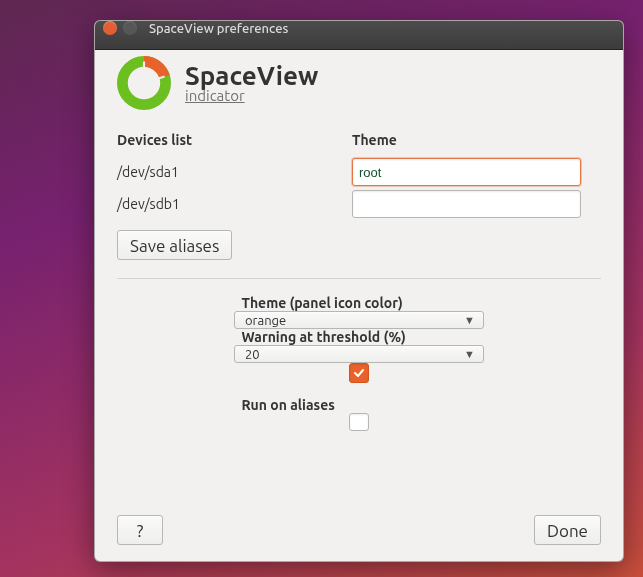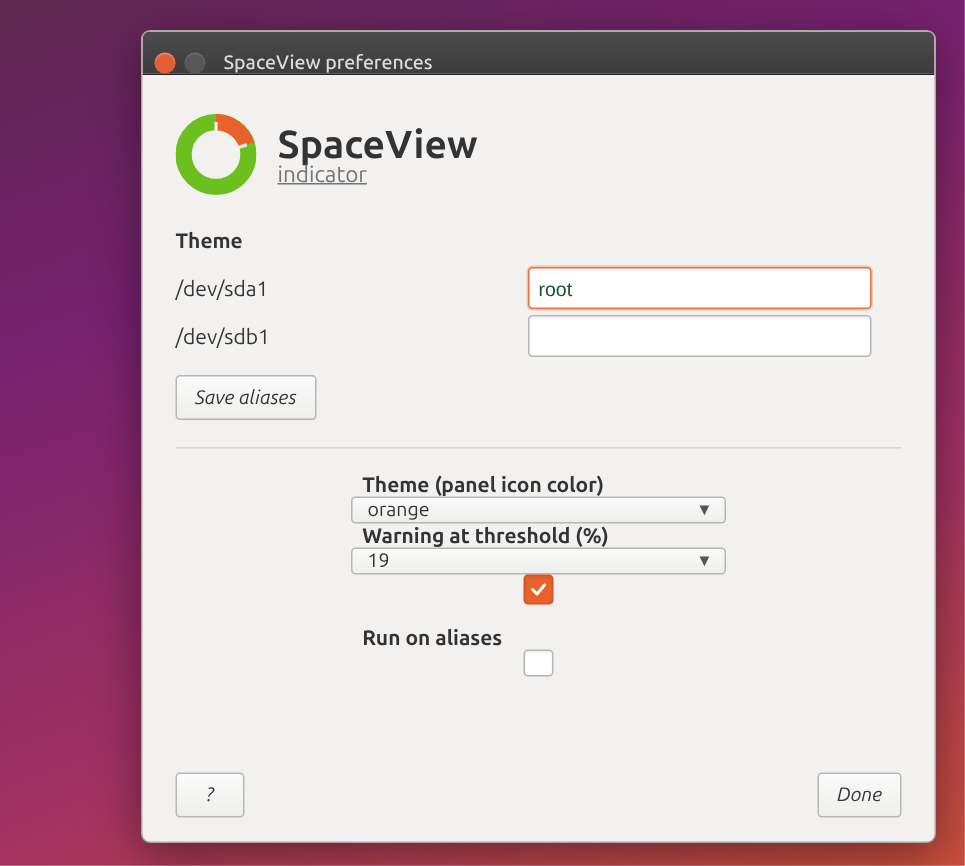--- a/index.html
+++ b/index.html
@@ -22,40 +22,40 @@
     box-shadow: 0 8px 30px rgba(0,0,0,0.4);
     border: 1px solid rgba(0,0,0,0.3);
     display: flex;
     flex-direction: column;
     overflow: hidden;
   }
   .titlebar {
     height: 28px;
     background: linear-gradient(#4c4c4c, #3c3c3c);
     display: flex;
-    align-items: flex-end;
+    align-items: flex-start;
     padding: 0 8px;
     gap: 6px;
     color: #dcdcdc;
     font-size: 13px;
     font-weight: 500;
     border-bottom: 1px solid #222;
   }
   .wbtn {
     width: 14px;
     height: 14px;
     border-radius: 50%;
     display: inline-block;
   }
   .wbtn.close { background: #e45e34; box-shadow: inset 0 1px 1px rgba(255,255,255,0.3);}
   .wbtn.min { background: #575757; box-shadow: inset 0 1px 1px rgba(255,255,255,0.15);}
   .titlebar .title { margin-left: 6px; }
   .content {
     flex: 1;
-    padding: 26px 22px 16px 22px;
+    padding: 6px 22px 16px 22px;
     display: flex;
     flex-direction: column;
     font-size: 14px;
     color: #333;
     justify-content: space-between;
   }
   .header {
     display: flex;
     align-items: center;
     gap: 14px;
@@ -87,25 +87,24 @@
   }
   .btn {
     display: inline-flex;
     align-items: center;
     justify-content: center;
     height: 28px;
     padding: 0 12px;
     background: linear-gradient(#fafafa,#eeeeec);
     border: 1px solid #b6b6b3;
     border-radius: 3px;
-    font-size: 13px;
+    font-size: 17px;
     color: #333;
     cursor: pointer;
     box-shadow: inset 0 1px 0 rgba(255,255,255,0.6);
-    font-style: italic;
   }
   hr.sep {
     border: none;
     border-top: 1px solid #d6d4d0;
     margin: 18px 0 16px 0;
   }
   .opt-row {
     display: flex;
     align-items: center;
     height: 34px;
@@ -177,20 +176,21 @@
         <line x1="50" y1="50" x2="88" y2="38" stroke="#f2f1f0" stroke-width="4"></line>
         <circle cx="50" cy="50" r="20" fill="#f2f1f0"></circle>
       </svg>
       <div class="brand">
         <div class="name">SpaceView</div>
         <div class="sub">indicator</div>
       </div>
     </div>
 
     <div class="row">
+      <div class="colA section-head">Devices list</div>
       <div class="colB section-head">Theme</div>
     </div>
 
     <div class="dev-row">
       <div class="colA">/dev/sda1</div>
       <div class="colB">
         <input class="text focused" type="text" value="root" style="">
       </div>
     </div>
     <div class="dev-row">
@@ -210,21 +210,21 @@
       <div class="opt-label">Theme (panel icon color)</div>
       <div class="combo">
         <span>orange</span>
         <span class="chev">▼</span>
       </div>
     </div>
 
     <div class="opt-row">
       <div class="opt-label">Warning at threshold (%)</div>
       <div class="combo">
-        <span>19</span>
+        <span>20</span>
         <span class="chev">▼</span>
       </div>
     </div>
 
     <div class="opt-row">
       <span class="chk checked">
         <svg width="12" height="12" viewBox="0 0 12 12">
             <path d="M2 6 L5 9 L10 3" stroke="#fff" stroke-width="2" fill="none" stroke-linecap="round" stroke-linejoin="round"></path>
           </svg>
       </span>

